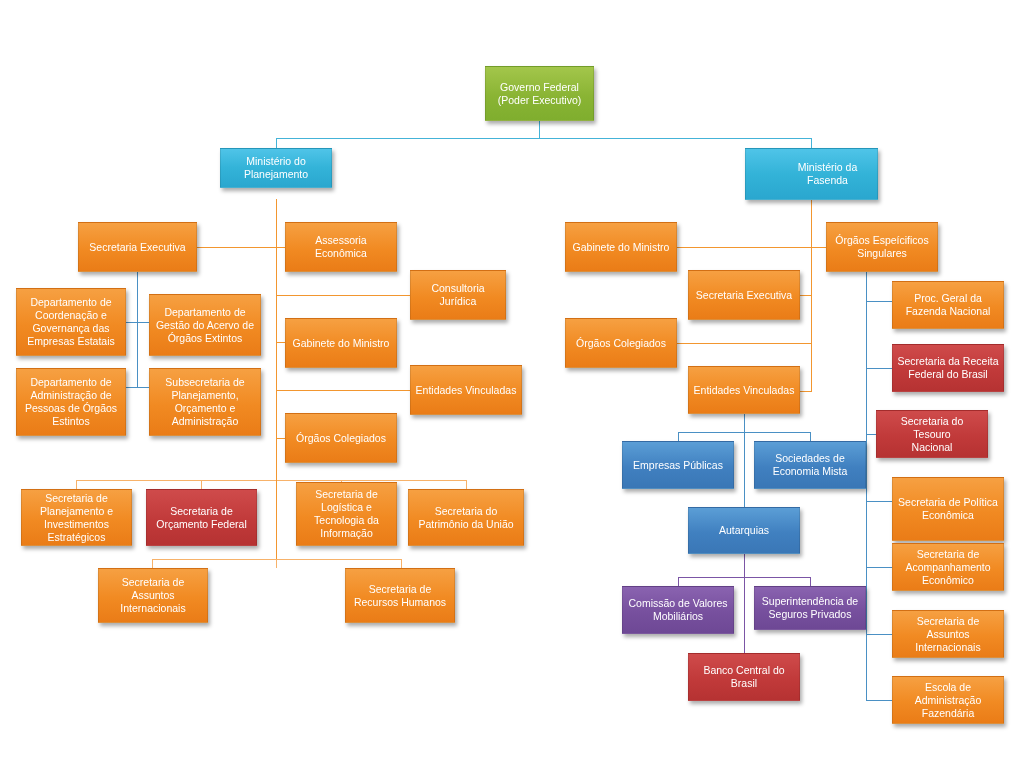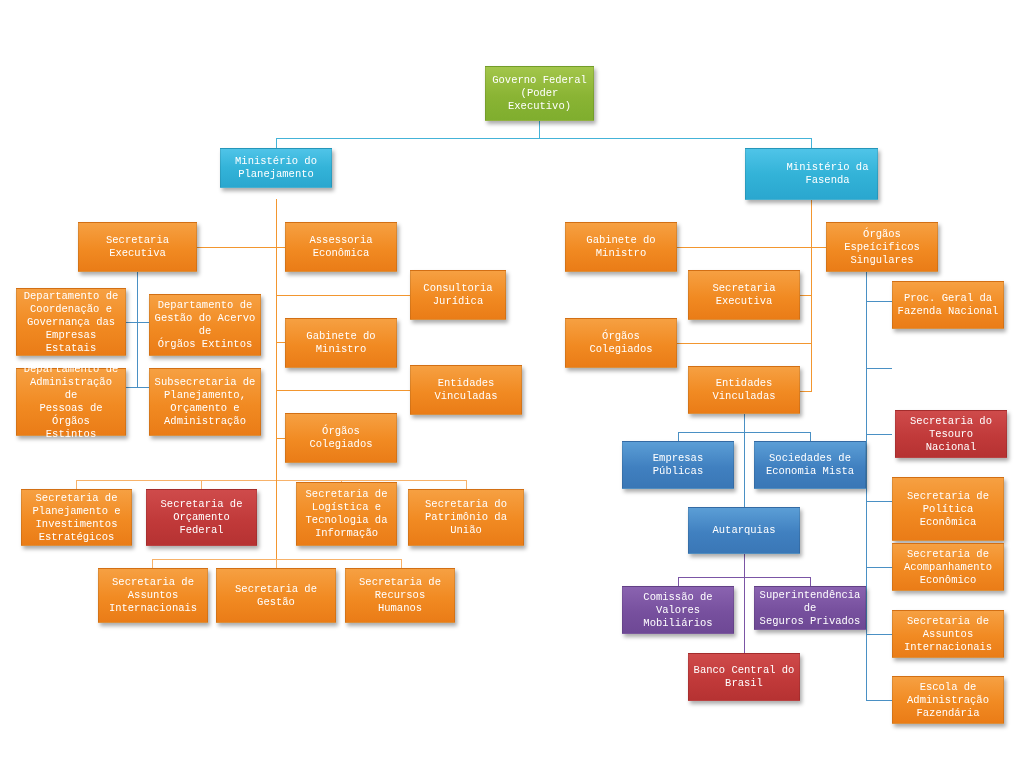--- a/index.html
+++ b/index.html
@@ -19,21 +19,21 @@
 
   
   .node{position:absolute;box-sizing:border-box;
         display:flex;align-items:center;justify-content:center;
         text-align:center;color:#ffffff;
         font-size:10.5px;line-height:13px;
         padding:2px 4px;
         border:1px solid rgba(0,0,0,.10);
         box-shadow:2px 3px 4px rgba(0,0,0,.33);
         z-index:5;}
-  .node span{display:block;white-space:pre-line;font-family:Liberation Mono, monospace;}
+  .node span{display:block;white-space:pre-line;}
 
   .green {background:linear-gradient(180deg,#9dc martial,#8cbd3f);
           background:linear-gradient(180deg,#a3c64b 0%,#8ab434 55%,#7fae2e 100%);}
   .cyan  {background:linear-gradient(180deg,#4fc4e8 0%,#33b3d8 50%,#2aa7cf 100%);}
   .orange{background:linear-gradient(180deg,#f6a042 0%,#f18a22 55%,#ea7c17 100%);}
   .red   {background:linear-gradient(180deg,#cf4b4b 0%,#c13a3a 55%,#b63232 100%);}
   .blue  {background:linear-gradient(180deg,#5b9ed6 0%,#4080c0 55%,#3a77b6 100%);}
   .purple{background:linear-gradient(180deg,#8a63b0 0%,#77509e 55%,#6e4895 100%);}
 </style>
 </head>
@@ -174,23 +174,20 @@
   <div class="node orange" style="left:408px;top:489px;width:116px;height:57px;">
     <span>Secretaria do
 Patrimônio da União</span>
   </div>
 
   <div class="node orange" style="left:98px;top:568px;width:110px;height:55px;">
     <span>Secretaria de
 Assuntos
 Internacionais</span>
   </div>
-  <div class="node orange" style="left:216px;top:568px;width:120px;height:55px;">
-    <span>Secretaria de Gestão</span>
-  </div>
   <div class="node orange" style="left:345px;top:568px;width:110px;height:55px;">
     <span>Secretaria de
 Recursos Humanos</span>
   </div>
 
   <div class="node orange" style="left:565px;top:222px;width:112px;height:50px;">
     <span>Gabinete do Ministro</span>
   </div>
   <div class="node orange" style="left:826px;top:222px;width:112px;height:50px;">
     <span>Órgãos Espeícificos
@@ -227,21 +224,25 @@
   </div>
   <div class="node red" style="left:688px;top:653px;width:112px;height:48px;">
     <span>Banco Central do
 Brasil</span>
   </div>
 
   <div class="node orange" style="left:892px;top:281px;width:112px;height:48px;">
     <span>Proc. Geral da
 Fazenda Nacional</span>
   </div>
-  <div class="node red" style="left:895px;top:410px;width:112px;height:48px;">
+  <div class="node red" style="left:892px;top:344px;width:112px;height:48px;">
+    <span>Secretaria da Receita
+Federal do Brasil</span>
+  </div>
+  <div class="node red" style="left:876px;top:410px;width:112px;height:48px;">
     <span>Secretaria do Tesouro
 Nacional</span>
   </div>
   <div class="node orange" style="left:892px;top:477px;width:112px;height:64px;">
     <span>Secretaria de Política
 Econômica</span>
   </div>
   <div class="node orange" style="left:892px;top:543px;width:112px;height:48px;">
     <span>Secretaria de
 Acompanhamento

